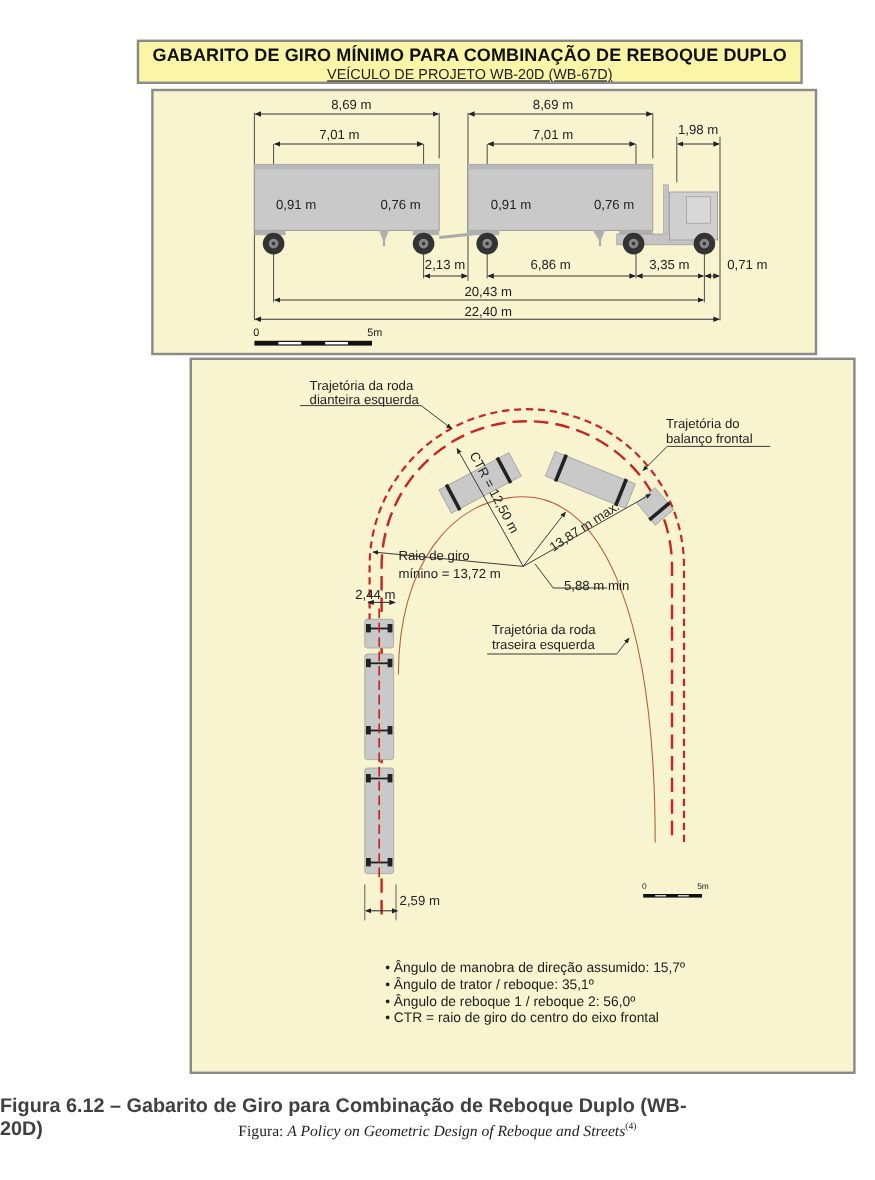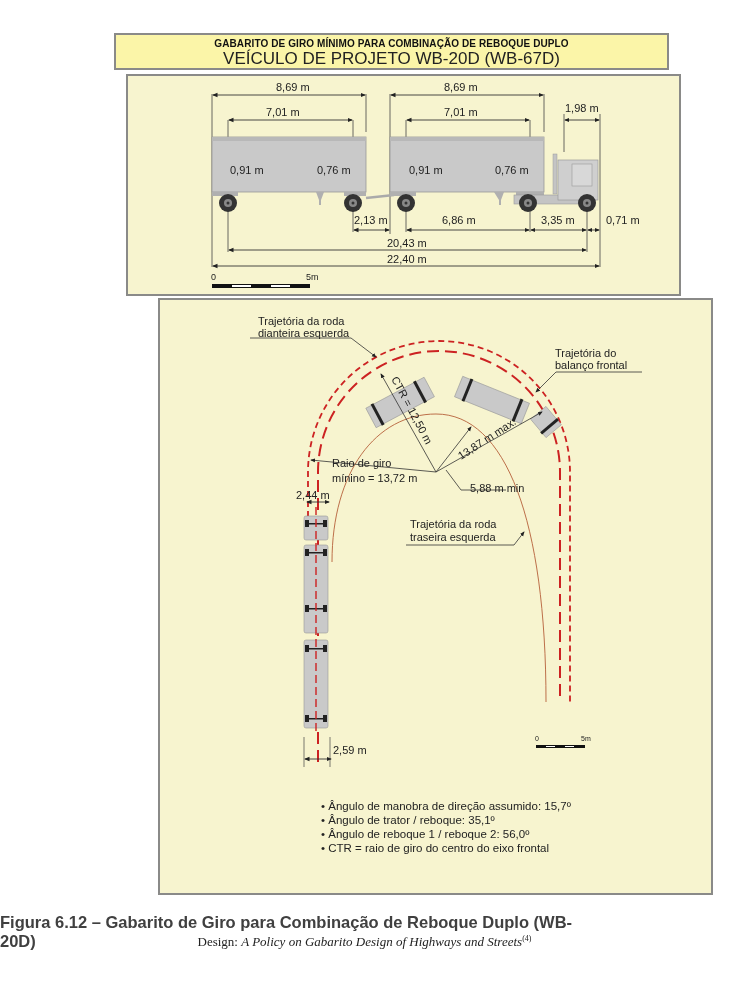--- a/index.html
+++ b/index.html
@@ -1,20 +1,20 @@
 <!DOCTYPE html>
 <html><head>
 <meta charset="utf-8">
 <style>
   html, body { margin:0; padding:0; background:#ffffff; }
   body { width:729px; height:983px; position:relative; overflow:hidden; font-family:"Liberation Sans", sans-serif; }
   .panel { position:absolute; background:#f7f4cf; border:2px solid #8a8a88; box-sizing:border-box; }
   #title-box { left:114px; top:33px; width:555px; height:37px; background:#fbf5a8; text-align:center; }
-  #title-main { font-weight:bold; font-size:10px; color:#111; margin-top:3px; letter-spacing:0.1px;text-align:center; }
-  #title-sub { font-size:17px; color:#222; margin-top:0px; }
+  #title-main { font-weight:bold; font-size:15px; color:#111; margin-top:3px; letter-spacing:0.1px;text-align:center; }
+  #title-sub { font-size:12px; color:#222; margin-top:0px;text-decoration:underline; }
   #elev-box { left:126px; top:74px; width:555px; height:222px; }
   #plan-box { left:114px; top:298px; width:555px; height:597px;margin-left:44px; }
   svg text { font-family:"Liberation Sans", sans-serif; fill:#222; }
   #caption { position:absolute; left:0; top:913px; width:588px; text-align:left; font-weight:bold; font-size:16.5px; color:#404040; }
   #source { position:absolute; left:0; top:934px; width:729px; text-align:center; font-family:"Liberation Serif", serif; font-size:13px; color:#222; }
   #source i { font-style:italic; }
   #source sup { font-size:8px; }
 </style>
 </head>
 <body>
@@ -236,14 +236,14 @@
       <text x="275" y="808">• Ângulo de manobra de direção assumido: 15,7º</text>
       <text x="275" y="822">• Ângulo de trator / reboque: 35,1º</text>
       <text x="275" y="836">• Ângulo de reboque 1 / reboque 2: 56,0º</text>
       <text x="275" y="850">• CTR = raio de giro do centro do eixo frontal</text>
     </g>
   </svg>
 </div>
 
 <div id="caption">Figura 6.12 – Gabarito de Giro para Combinação de Reboque Duplo (WB-20D)</div>
 <div id="source">
-  <span>Design: </span><i>A Policy on Gabarito Design of Highways and Streets</i><sup>(4)</sup>
+  <span>Figura: </span><i>A Policy on Geometric Design of Reboque and Streets</i><sup>(4)</sup>
 </div>
 
 </body></html>

